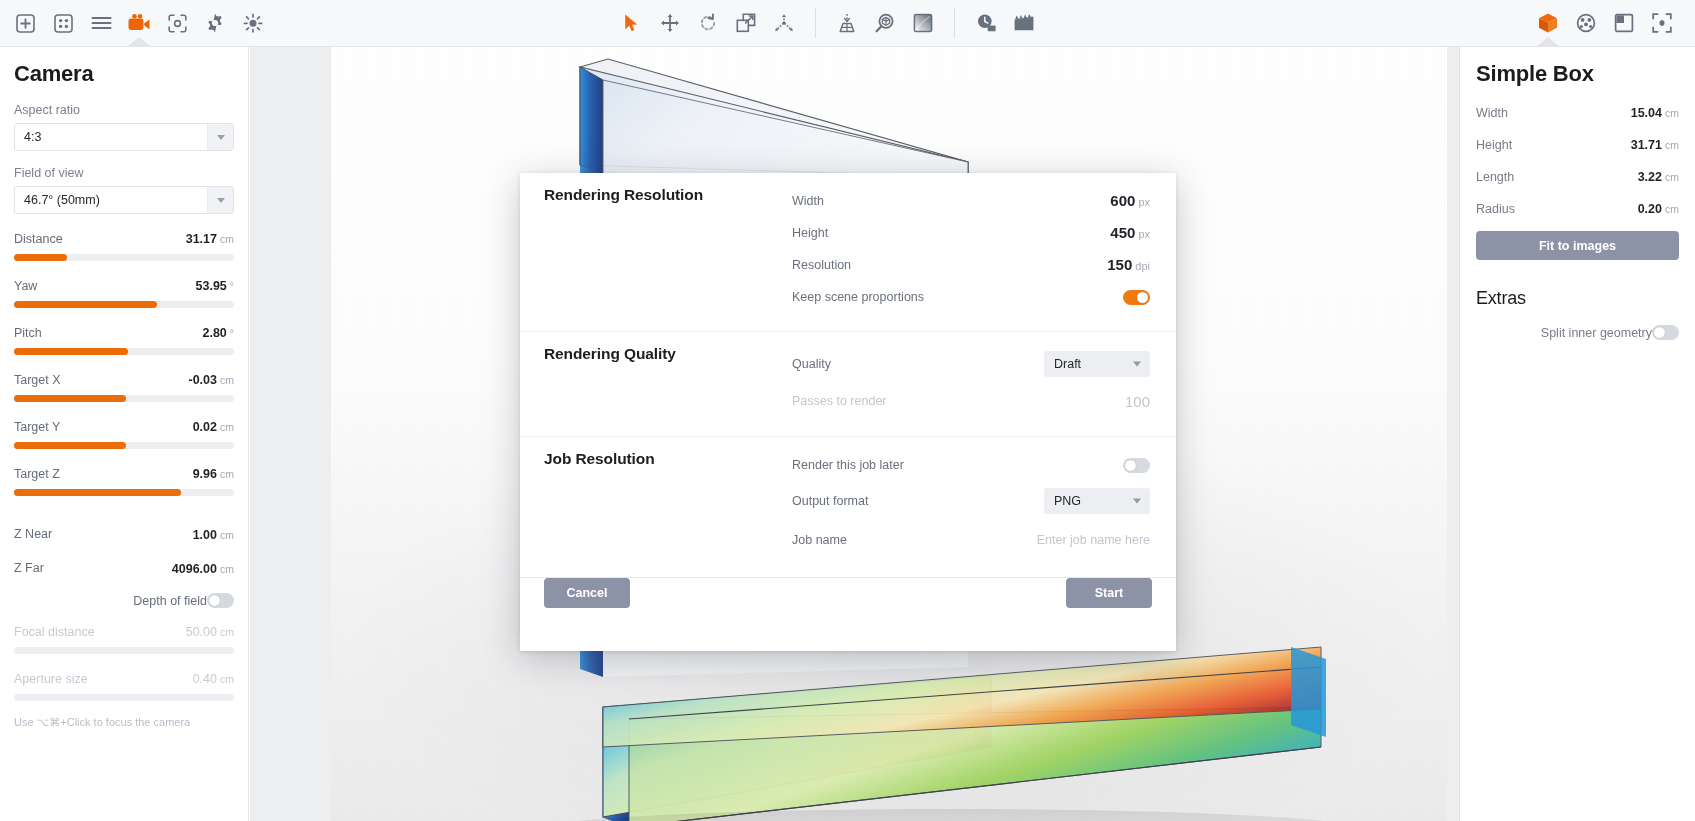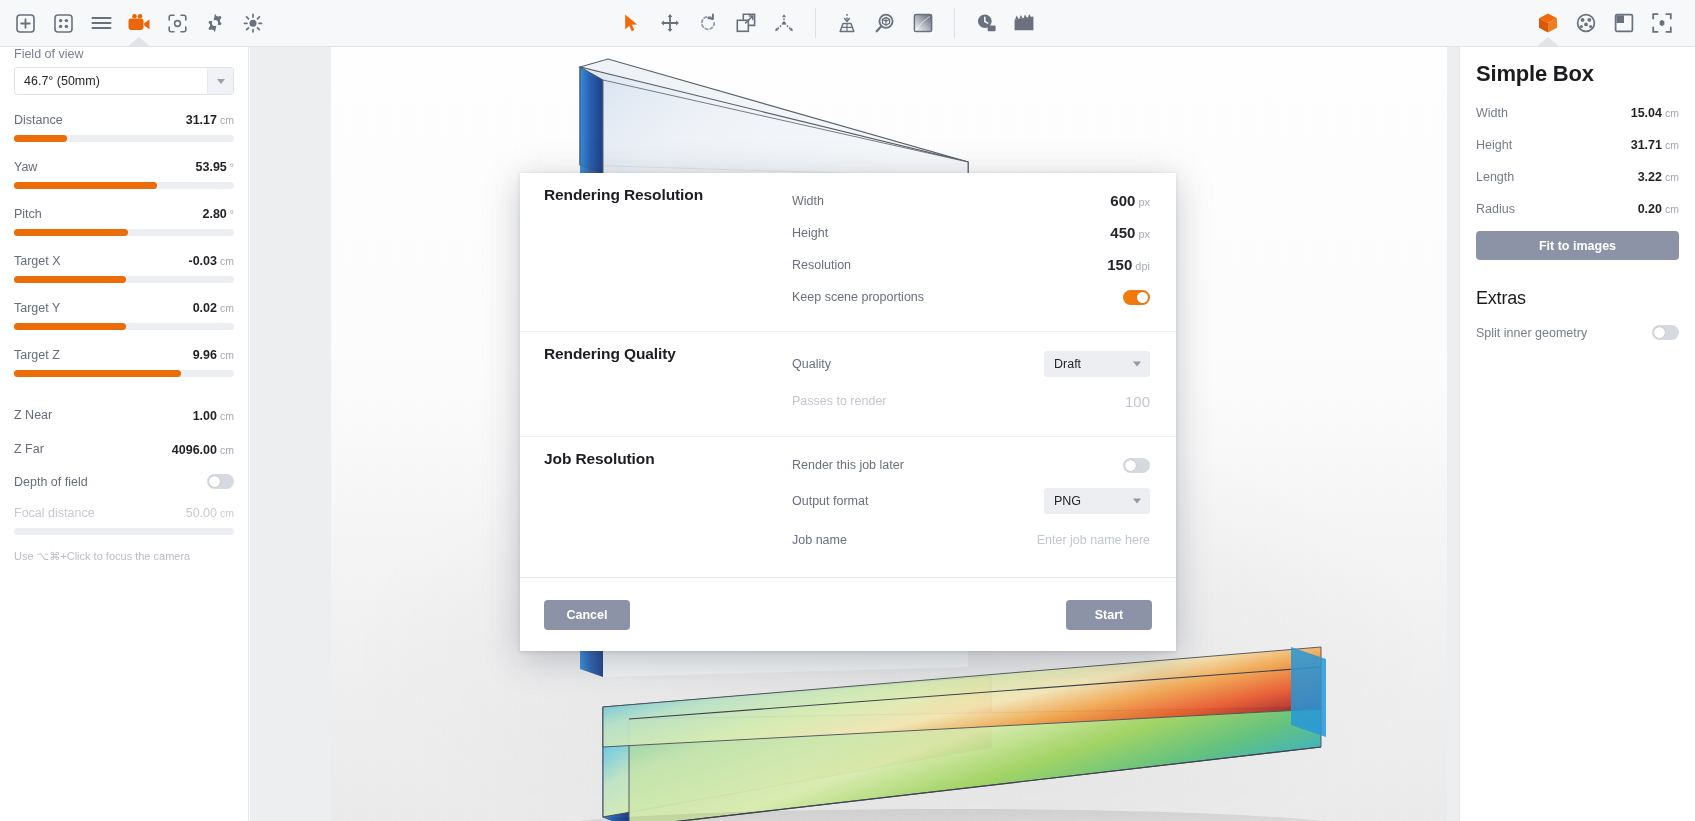--- a/index.html
+++ b/index.html
@@ -111,21 +111,21 @@
     position: absolute; left: 0; top: 0; bottom: 0;
     background: #ea6d09; border-radius: 4px;
   }
   .slider.disabled .fill { background: #e3e5e9; }
 
   .plainrow {
     display: flex; align-items: center; justify-content: space-between;
     margin-bottom: 16px;
   }
   .togglerow {
-    display: flex; align-items: center; justify-content: space-between;
+    display: flex; align-items: center; justify-content: flex-end;
     margin-bottom: 14px; margin-top: 4px;
   }
   .tg {
     width: 27px; height: 15px; border-radius: 8px;
     background: #d6d9df; position: relative; cursor: pointer; flex: none;
   }
   .tg .knob {
     position: absolute; top: 2px; left: 2px;
     width: 11px; height: 11px; border-radius: 50%;
     background: #ffffff;
@@ -242,21 +242,21 @@
   .m-sel .ar {
     position: absolute; right: 9px; top: 50%; transform: translateY(-50%);
     width: 0; height: 0;
     border-left: 4px solid transparent;
     border-right: 4px solid transparent;
     border-top: 5px solid #9399a5;
   }
   .m-ph { font-size: 12.5px; color: #c2c6ce; }
   .m-foot {
     flex: 1;
-    display: flex; align-items: center; justify-content: space-between;
+    display: flex; align-items: flex-start; justify-content: space-between;
     padding: 0 24px;
     background: #ffffff;
   }
   .m-btn {
     min-width: 86px; height: 30px; border-radius: 4px;
     background: #8c93a6; color: #ffffff;
     font-size: 12.5px; font-weight: bold;
     border: none; cursor: pointer;
     display: flex; align-items: center; justify-content: center;
     font-family: inherit;
@@ -432,21 +432,31 @@
       <div class="tbtn">
         <svg width="20" height="20" viewBox="0 0 20 20">
           <path d="M1.2 5.6 V1.2 H5.6 M14.4 1.2 H18.8 V5.6 M18.8 14.4 V18.8 H14.4 M5.6 18.8 H1.2 V14.4" fill="none" stroke="#69707e" stroke-width="1.8" stroke-linecap="round"></path>
           <path d="M10 6.7 L12.4 8.4 V11.6 L10 13.3 L7.6 11.6 V8.4 Z" fill="#69707e"></path>
         </svg>
       </div>
     </div>
   </div>
 
   <div class="left-panel">
-
+    <div class="panel-title">Camera</div>
+
+    <div>
+      <div class="fld-label">Aspect ratio</div>
+      <div class="select">
+        <span>4:3</span>
+        <span class="arrowbox">
+            <i class="caret-dn"></i>
+          </span>
+      </div>
+    </div>
 
     <div>
       <div class="fld-label">Field of view</div>
       <div class="select">
         <span>46.7° (50mm)</span>
         <span class="arrowbox">
             <i class="caret-dn"></i>
           </span>
       </div>
     </div>
@@ -525,20 +535,29 @@
       <span class="tg">
           <i class="knob"></i>
         </span>
     </div>
 
     <div id="disabled-list">
         <div class="srow muted">
           <div class="srow-head">
             <span class="srow-name">Focal distance</span>
             <span><span class="srow-val">50.00</span><span class="srow-unit">cm</span></span>
+          </div>
+          <div class="slider disabled">
+            <div class="fill" style="width:0%"></div>
+          </div>
+        </div>
+        <div class="srow muted">
+          <div class="srow-head">
+            <span class="srow-name">Aperture size</span>
+            <span><span class="srow-val">0.40</span><span class="srow-unit">cm</span></span>
           </div>
           <div class="slider disabled">
             <div class="fill" style="width:0%"></div>
           </div>
         </div>
       </div>
 
     <div class="hint">Use ⌥⌘+Click to focus the camera</div>
   </div>
 

